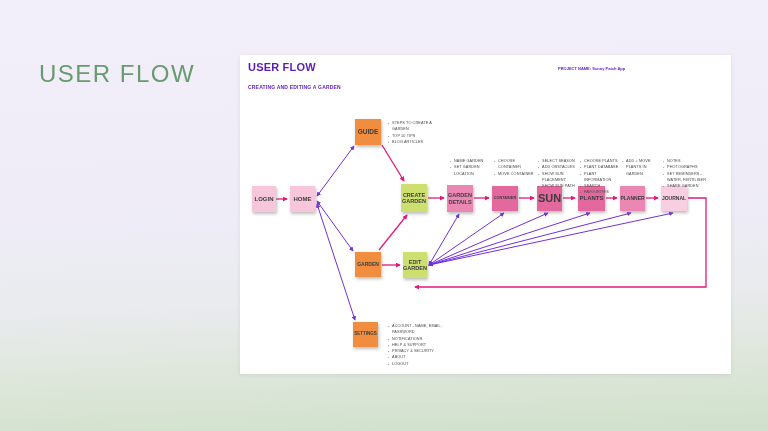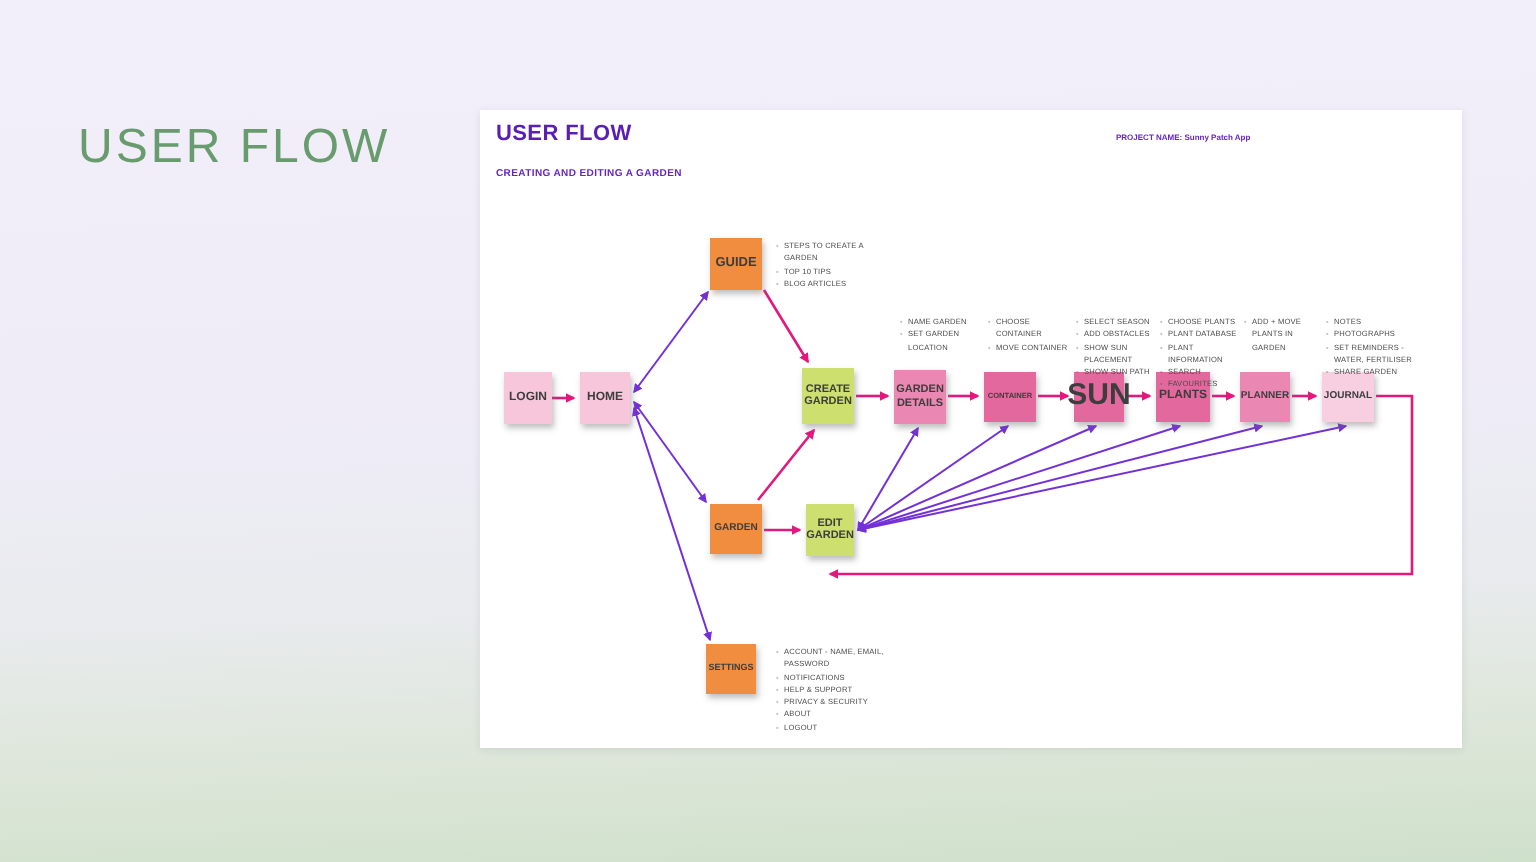--- a/index.html
+++ b/index.html
@@ -35,21 +35,21 @@
   .c-pink-dark { background:#e3689d; }
   .c-orange { background:#f08d3e; }
   .c-green { background:#cde06f; }
 
   .n-login  { left:12px;  top:131px; width:24px; height:26px; font-size:6px; }
   .n-home   { left:50px;  top:131px; width:25px; height:26px; font-size:6px; }
   .n-guide  { left:115px; top:64px;  width:26px; height:26px; font-size:6.5px; }
   .n-create { left:161px; top:129px; width:26px; height:28px; font-size:5.5px; }
   .n-details{ left:207px; top:130px; width:26px; height:27px; font-size:5.5px; }
   .n-container{ left:252px; top:131px; width:26px; height:25px; font-size:3.8px; }
-  .n-sun    { left:297px; top:131px; width:25px; height:25px; font-size:15px; }
+  .n-sun    { left:297px; top:131px; width:25px; height:25px; font-size:11px; }
   .n-plants { left:338px; top:131px; width:27px; height:25px; font-size:6px; }
   .n-planner{ left:380px; top:131px; width:25px; height:25px; font-size:5px; }
   .n-journal{ left:421px; top:131px; width:26px; height:25px; font-size:5px; }
   .n-garden { left:115px; top:197px; width:26px; height:25px; font-size:5px; }
   .n-edit   { left:163px; top:197px; width:24px; height:26px; font-size:5.5px; }
   .n-settings{ left:113px; top:267px; width:25px; height:25px; font-size:4.5px; }
 
   .anno {
     position:absolute; list-style:none;
     font-size:3.8px; line-height:1.65; color:#4a4a4a; letter-spacing:.1px;

